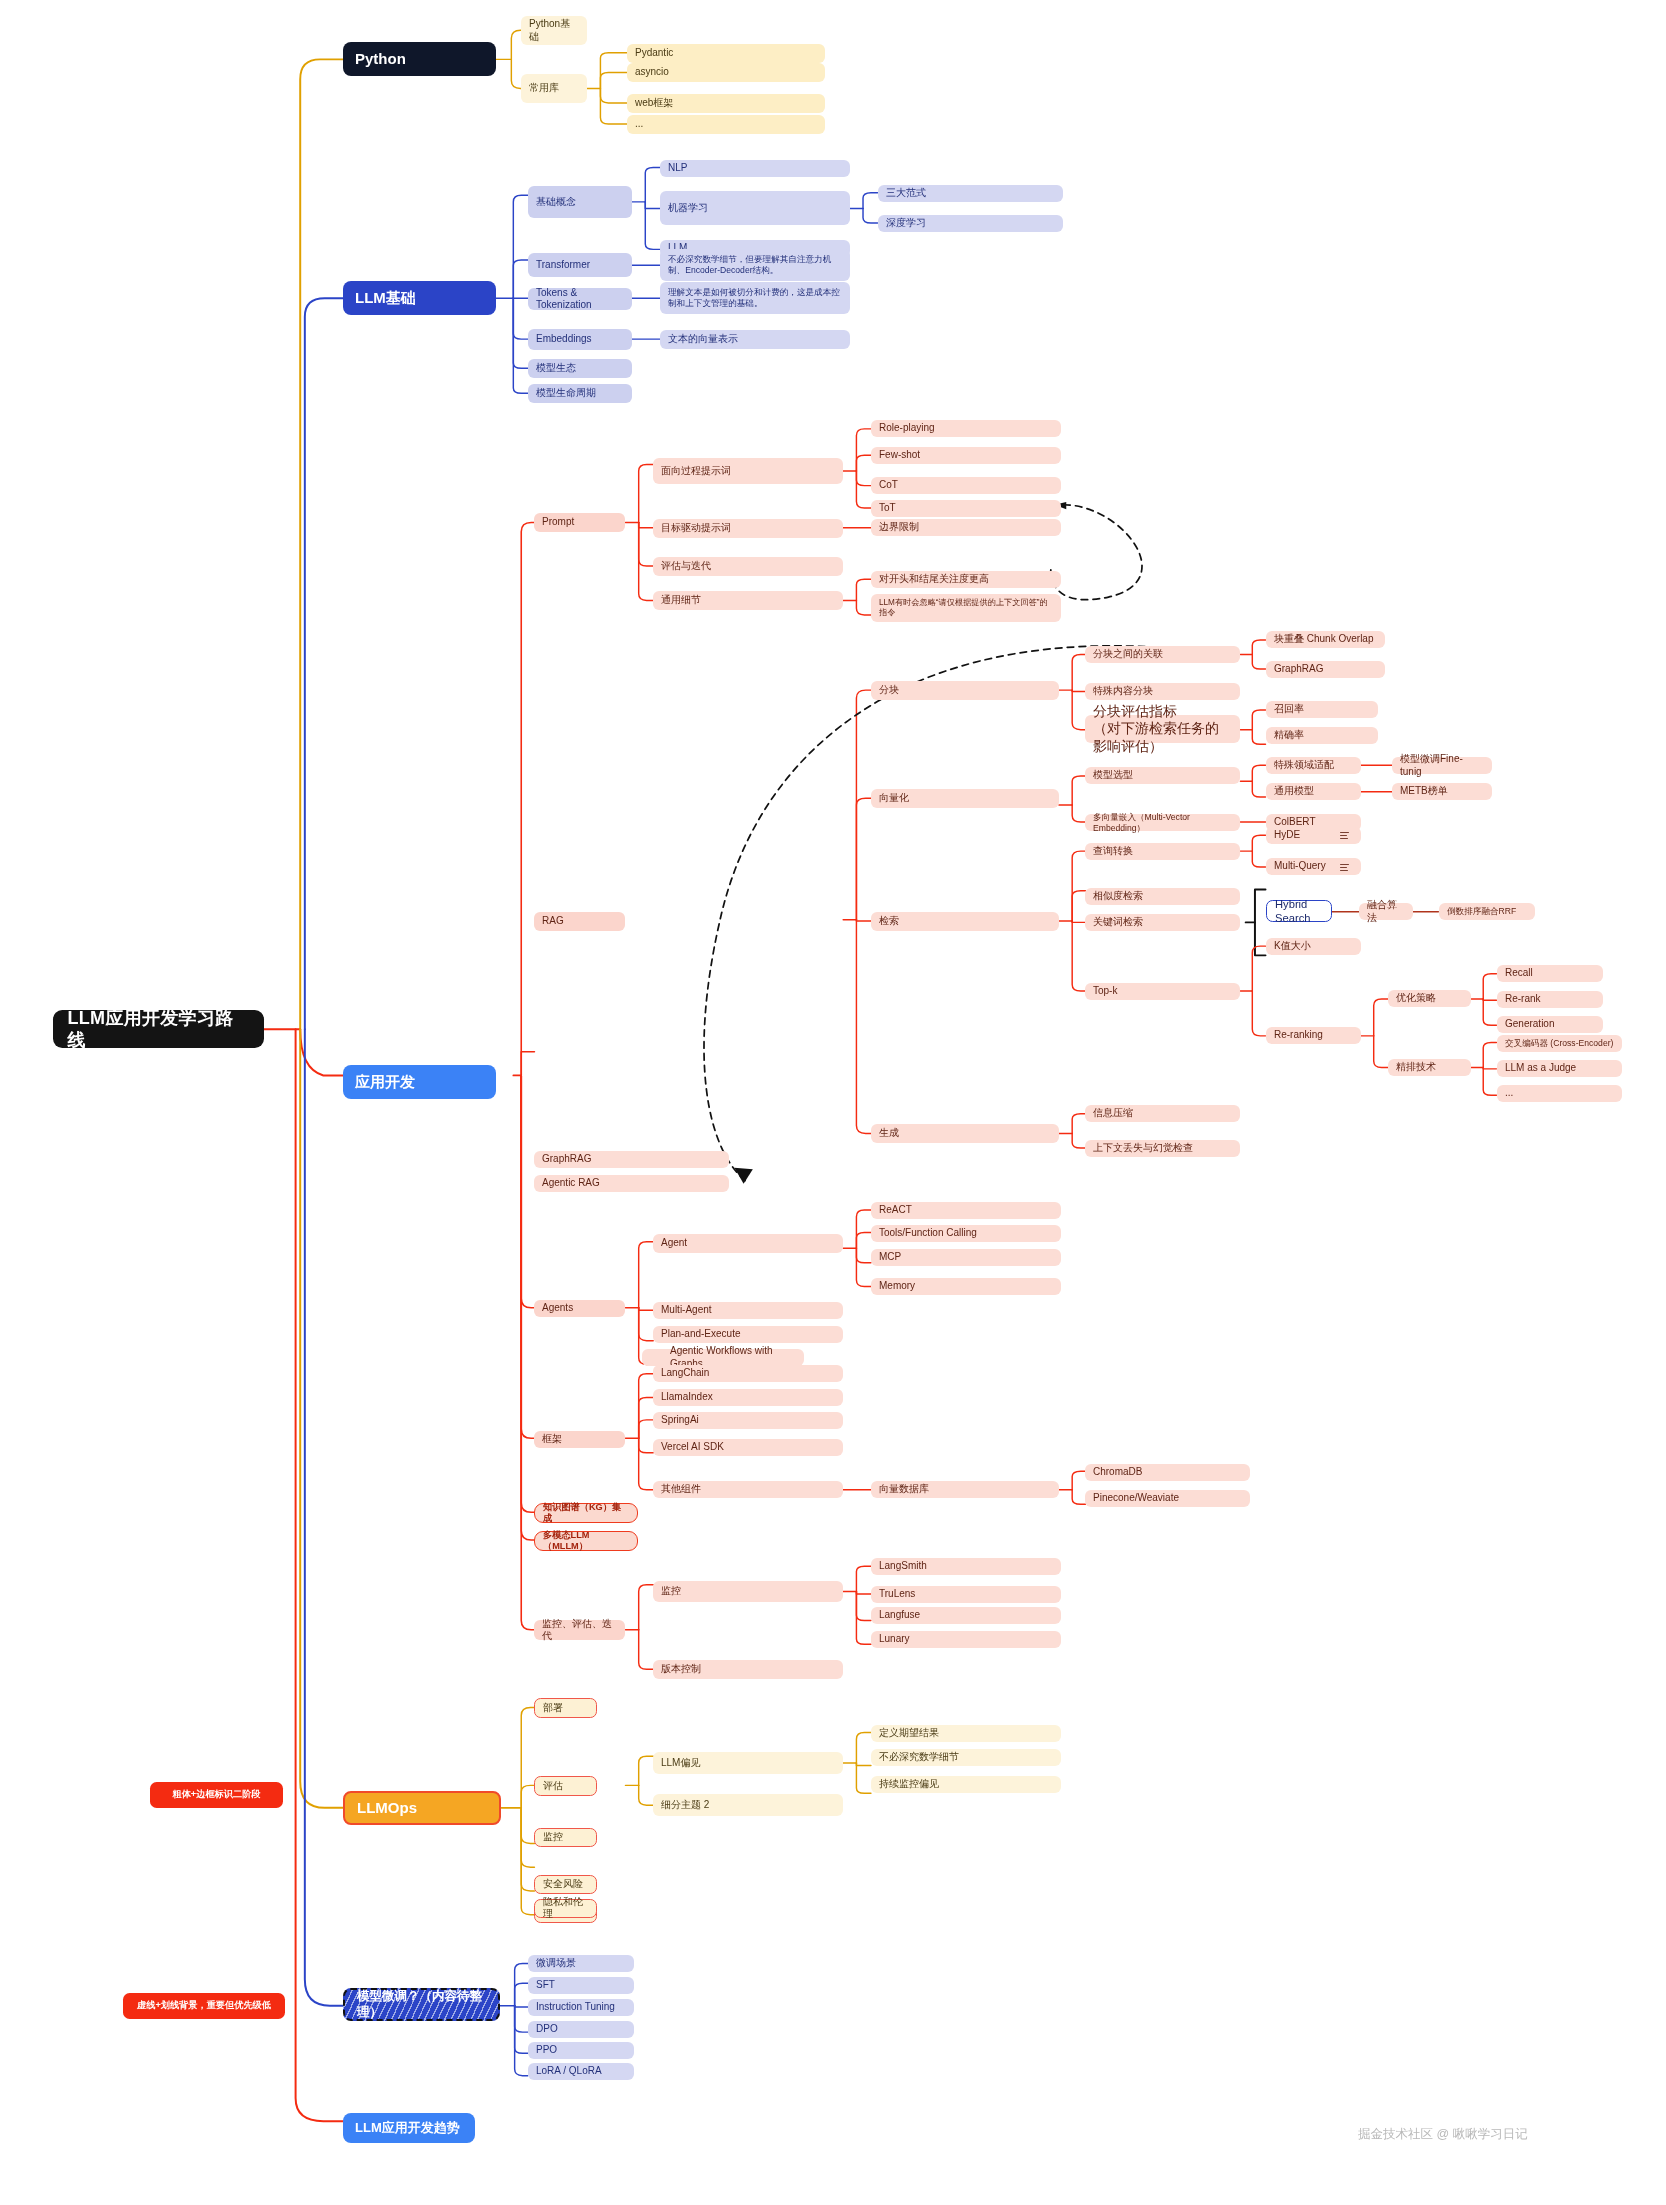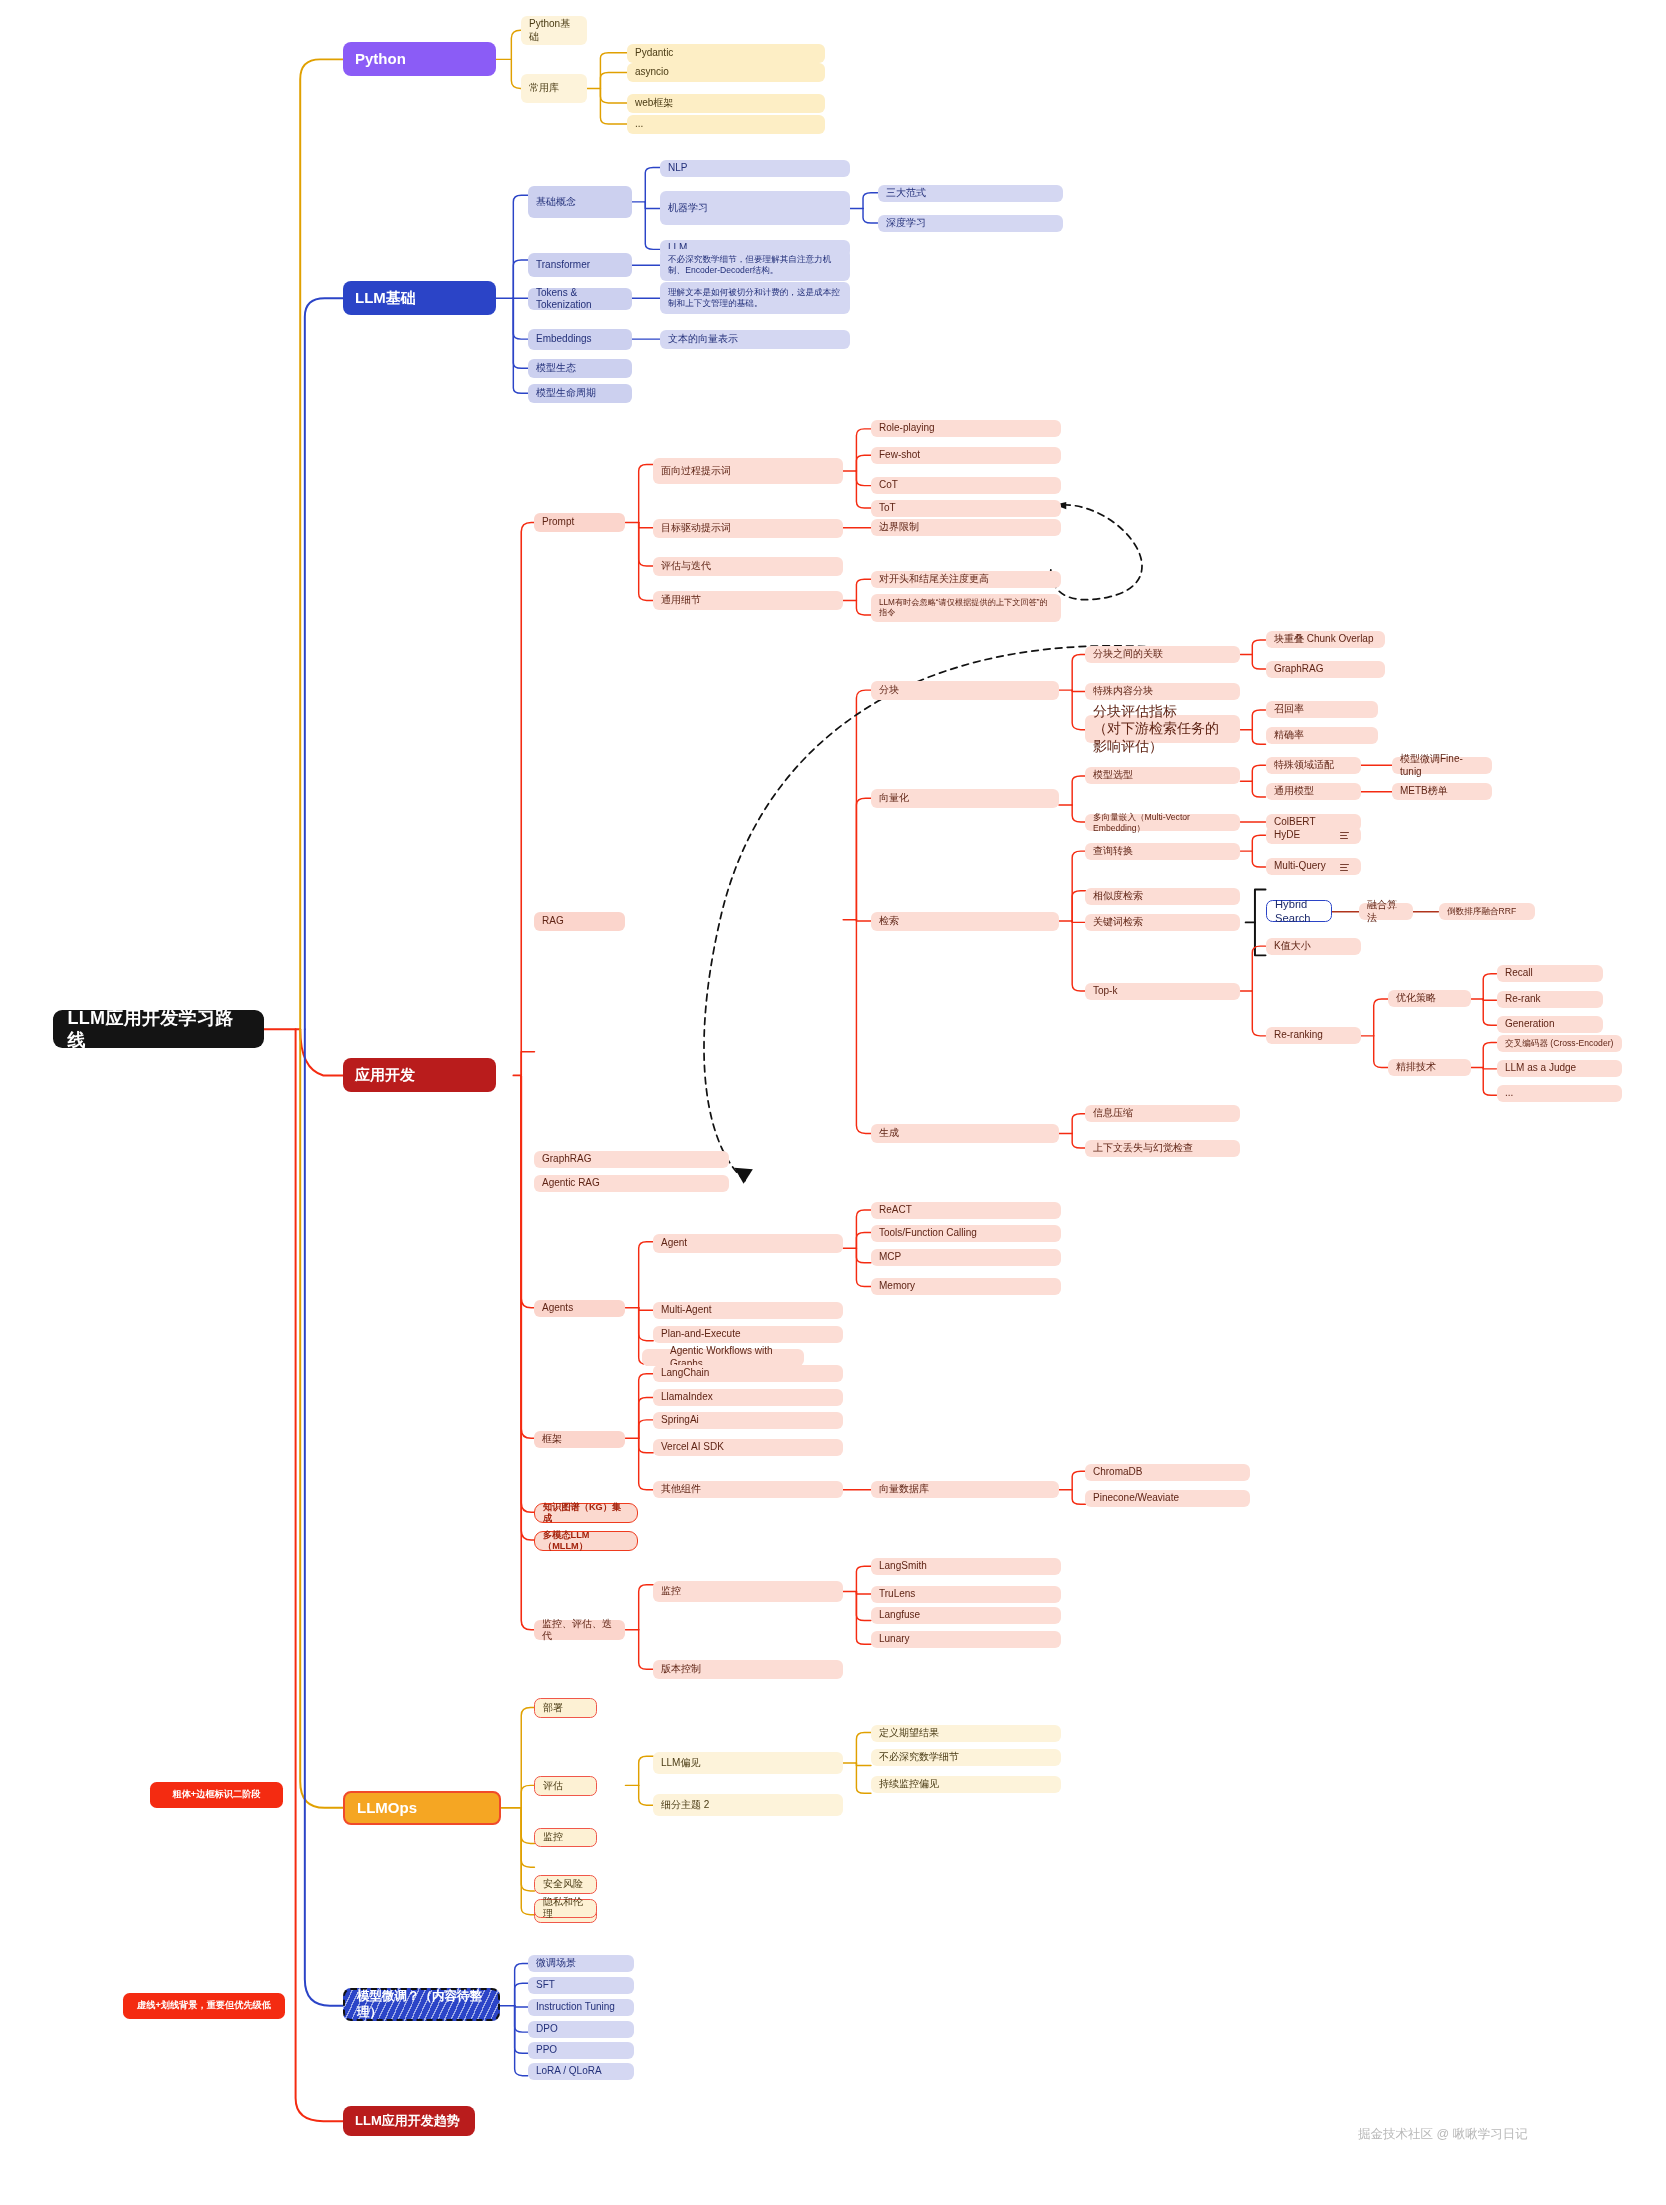--- a/index.html
+++ b/index.html
@@ -37,23 +37,23 @@
     letter-spacing:0.3px;
   }
   
   .head{
     font-weight:bold;
     color:#ffffff;
     font-size:15px;
     padding:0 12px;
     border-radius:8px;
   }
-  .head.orange{background:#8b5cf6;}
+  .head.orange{background:#0f172a;}
   .head.blue{background:#2b44c7;}
-  .head.red{background:#b91c1c;}
+  .head.red{background:#3b82f6;margin-top:7px;}
   .head.orange-b{background:#f5a623;border:2px solid #f04a2a;}
   .head.blue-hatch{
     background:
       repeating-linear-gradient(115deg,
         rgba(255,255,255,.55) 0px,
         rgba(255,255,255,.55) 1.3px,
         rgba(255,255,255,0) 1.3px,
         rgba(255,255,255,0) 6px),
       #2b44c7;
     border:2px dashed #111;

